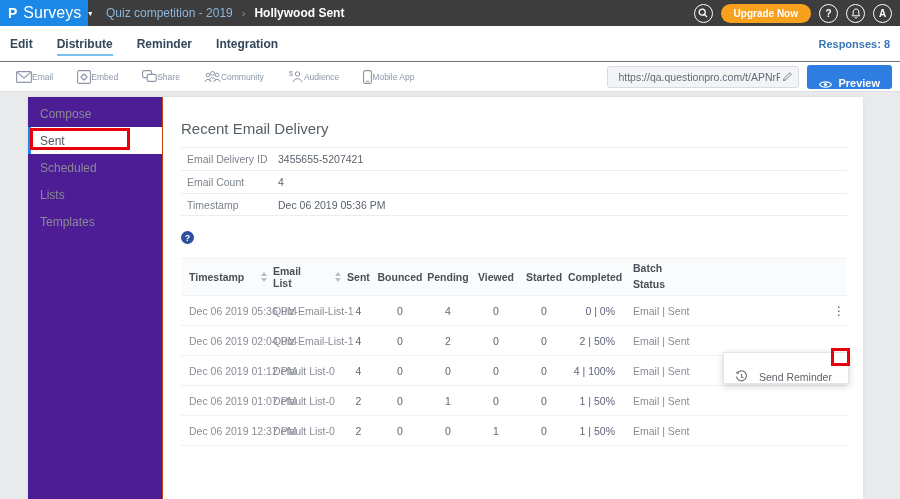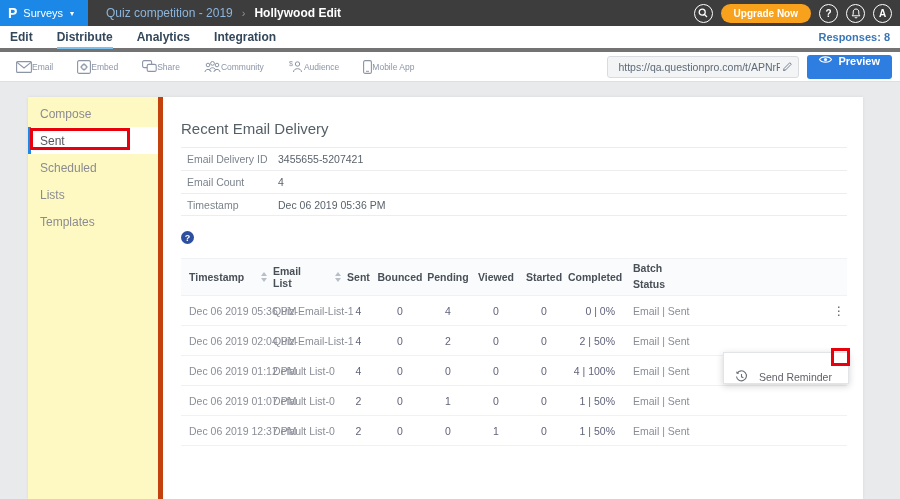--- a/index.html
+++ b/index.html
@@ -5,61 +5,61 @@
   *{box-sizing:border-box}
   html,body{margin:0;padding:0}
   body{width:900px;height:499px;position:relative;overflow:hidden;
        font-family:"Liberation Sans","DejaVu Sans",sans-serif;background:#e9eaec}
 
   
   .topbar{height:26px;background:#3d3d3d;display:flex;align-items:center}
   .logo-block{width:88px;height:26px;background:#1b87e6;color:#fff;display:flex;
               align-items:center;padding:0 8px;gap:6px;cursor:pointer}
   .logo{font-weight:700;font-size:14px;line-height:1}
-  .menu-label{font-size:11px}
+  .menu-label{font-size:16px}
   .caret{font-size:8px;margin-left:1px}
   .breadcrumb{margin-left:18px;display:flex;align-items:center;gap:9px;font-size:12px}
   .crumb-folder{color:#8cb6dd;cursor:pointer}
   .crumb-sep{color:#8f969c;font-size:11px}
   .crumb-current{color:#ffffff;font-weight:700}
   .top-actions{margin-left:auto;display:flex;align-items:flex-end;gap:8px;padding-right:8px}
   .circle-btn{width:19px;height:19px;border:1.4px solid #fff;border-radius:50%;color:#fff;
               display:flex;align-items:center;justify-content:center;font-size:10px;
               font-weight:700;cursor:pointer;background:transparent}
   .upgrade{height:19px;border-radius:10px;background:#f7a11c;color:#fff;font-size:10px;
            font-weight:700;padding:0 13px;display:flex;align-items:center;border:none;cursor:pointer}
 
   
-  .tabbar{height:26px;background:#fff;display:flex;align-items:center;padding:0 10px;
-          border-bottom:4px solid #737373}
+  .tabbar{height:36px;background:#fff;display:flex;align-items:center;padding:0 10px;
+          border-bottom:1px solid #737373}
   .tabs{display:flex;gap:24px;list-style:none;margin:0;padding:0}
   .tab{font-size:12px;font-weight:700;color:#33475b;cursor:pointer}
   .tab.active span{border-bottom:2px solid #7cc0ec;padding-bottom:3px}
   .responses{margin-left:auto;font-size:11px;font-weight:700;color:#3a76b5}
 
   
   .toolbar{height:30px;background:#fff;display:flex;align-items:center;
            padding:0 8px 0 16px;border-bottom:1px solid #dce0e5}
   .tool-items{display:flex;gap:24px}
   .tool-item{display:flex;flex-direction:row;align-items:center;min-width:36px;cursor:pointer}
   .tool-item .icn{height:14px;display:flex;align-items:center}
   .tool-item .lbl{font-size:8.5px;color:#8b95a6;margin-top:1px;white-space:nowrap}
   .url-wrap{margin-left:auto;display:flex;align-items:center;background:#f3f4f6;
             border:1px solid #d8dce1;border-radius:3px;height:22px;width:192px;padding:0 5px 0 8px}
   .url-input{border:none;background:transparent;font-size:10.5px;color:#5f6a76;flex:1;
              min-width:0;outline:none;font-family:inherit}
   .pencil{display:flex;align-items:center;cursor:pointer}
   .preview-btn{margin-left:8px;height:24px;background:#2e7de1;border:none;border-radius:3px;
-               color:#fff;font-size:11px;font-weight:700;display:flex;align-items:flex-start;
+               color:#fff;font-size:11px;font-weight:700;display:flex;align-items:flex-end;
                gap:6px;padding:0 12px;cursor:pointer}
 
   
   .page{position:absolute;top:97px;left:28px;width:835px;height:402px}
   .card{width:100%;height:100%;background:#fff;display:flex;box-shadow:0 0 3px rgba(0,0,0,.08)}
-  .sidebar{width:135px;background:#fef9c3;border-right:5px solid #c2410c;padding-top:3px;flex:none}
+  .sidebar{width:135px;background:#4c1d95;border-right:1px solid #c2410c;padding-top:3px;flex:none}
   .side-item{height:27px;display:flex;align-items:center;padding-left:12px;font-size:12px;
              color:#8b8b92;cursor:pointer}
   .side-item.active{background:#fff;border-left:3px solid #1b87e6;padding-left:9px;color:#55555c}
   .content{flex:1;padding:0 16px 16px 18px;position:relative;overflow:hidden}
   .section-title{font-size:15px;font-weight:400;color:#555f66;margin:0}
   #recent-title{padding-top:23px}
 
   .info-table{margin-top:10px}
   .info-row{display:flex;align-items:center;height:23px;border-top:1px solid #ededf0;font-size:10.5px}
   .info-row:last-child{border-bottom:1px solid #ededf0}
@@ -114,21 +114,21 @@
 
 <header class="topbar">
   <div class="logo-block">
     <span class="logo">P</span>
     <span class="menu-label">Surveys</span>
     <span class="caret">▾</span>
   </div>
   <nav class="breadcrumb">
     <span class="crumb-folder">Quiz competition - 2019</span>
     <span class="crumb-sep">›</span>
-    <span class="crumb-current">Hollywood Edit</span>
+    <span class="crumb-current">Hollywood Sent</span>
   </nav>
   <div class="top-actions">
     <span class="circle-btn">
       <svg width="10" height="10" viewBox="0 0 10 10">
           <circle cx="4.2" cy="4.2" r="3" fill="none" stroke="#fff" stroke-width="1.3"></circle>
           <line x1="6.5" y1="6.5" x2="9" y2="9" stroke="#fff" stroke-width="1.3"></line>
         </svg>
     </span>
     <button class="upgrade">Upgrade Now</button>
     <span class="circle-btn">?</span>
@@ -139,21 +139,21 @@
         </svg>
     </span>
     <span class="circle-btn">A</span>
   </div>
 </header>
 
 <nav class="tabbar">
   <ul class="tabs" id="tabs">
       <li class="tab"><span>Edit</span></li>
       <li class="tab active"><span>Distribute</span></li>
-      <li class="tab"><span>Analytics</span></li>
+      <li class="tab"><span>Reminder</span></li>
       <li class="tab"><span>Integration</span></li>
     </ul>
   <span class="responses">Responses: 8</span>
 </nav>
 
 <div class="toolbar">
   <div class="tool-items" id="tool-items">
       <div class="tool-item">
         <span class="icn">
           <svg width="16" height="12" viewBox="0 0 16 12">

